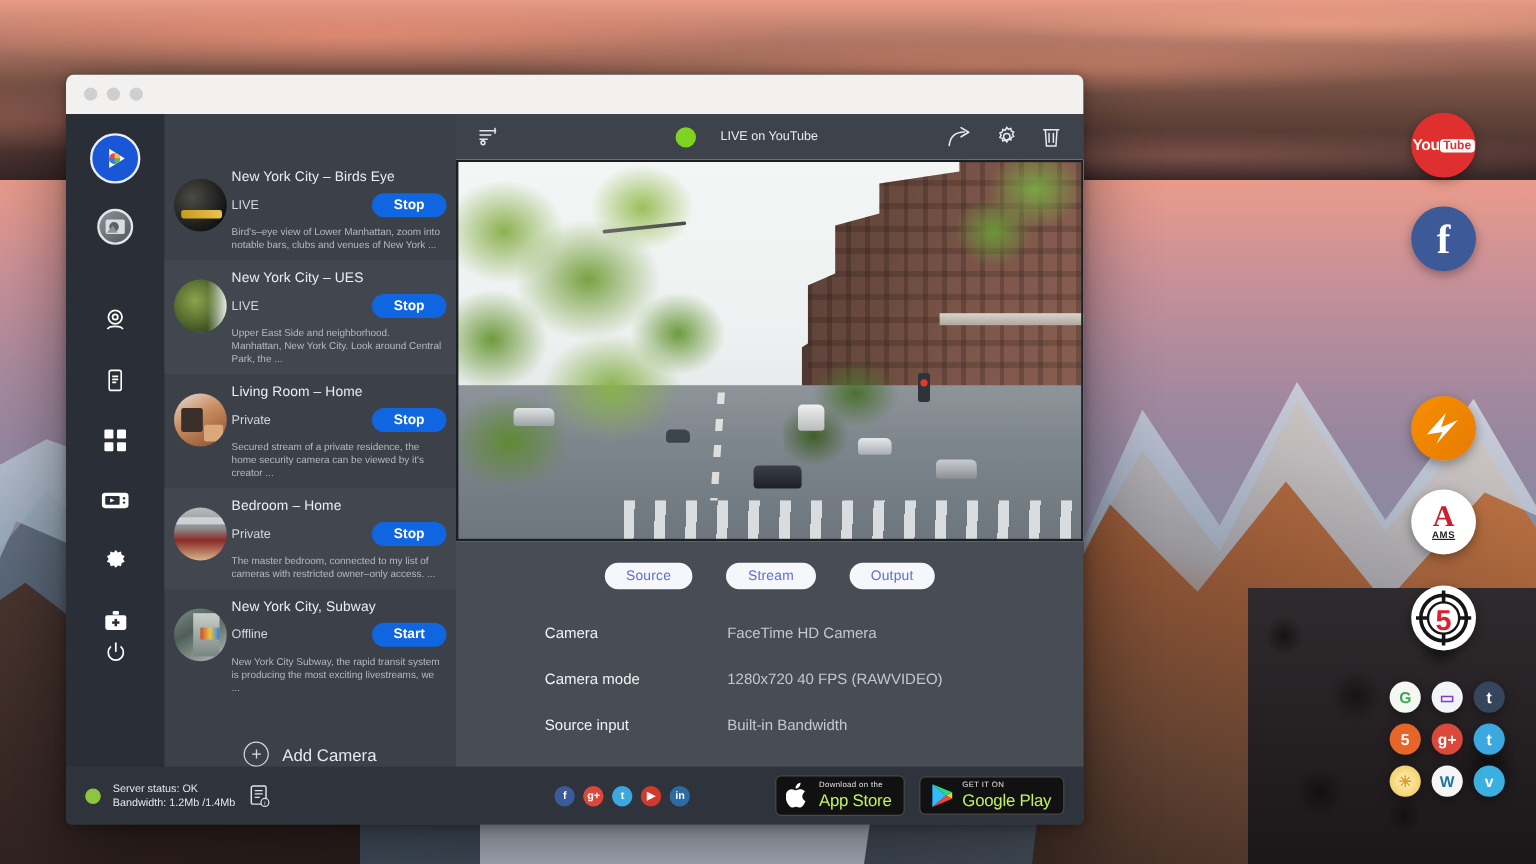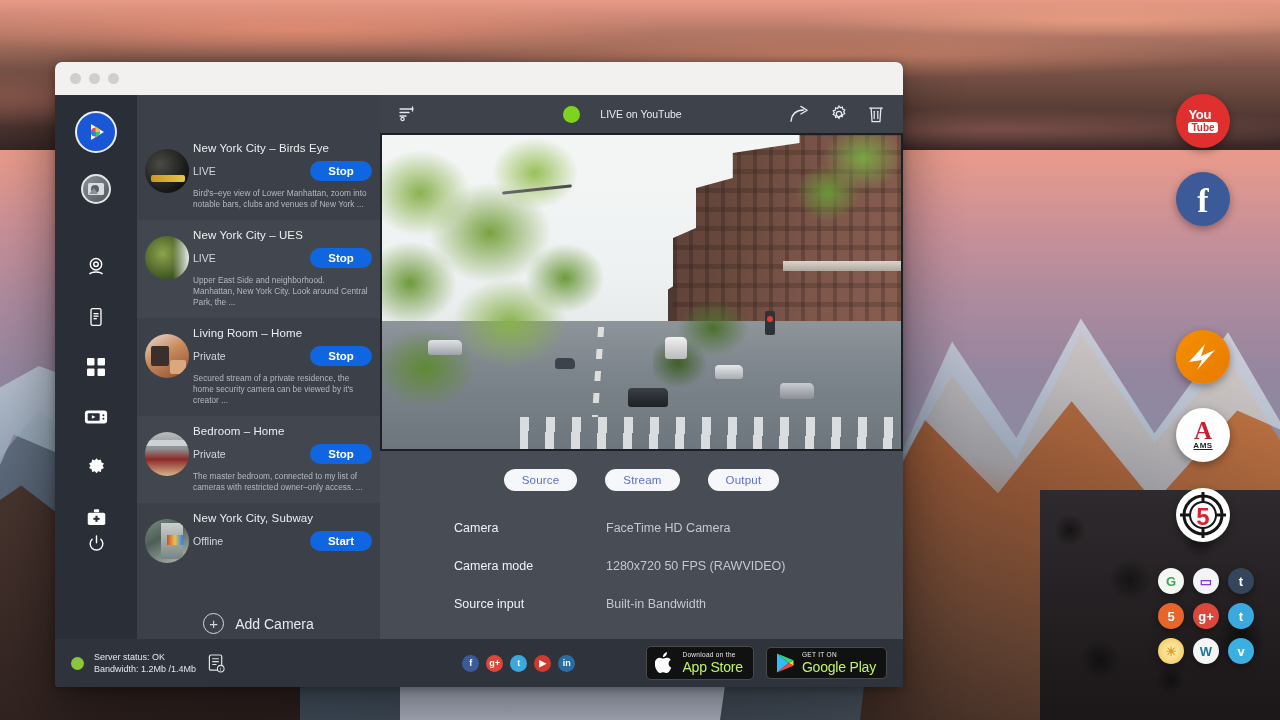--- a/index.html
+++ b/index.html
@@ -307,21 +307,21 @@
   <div class="mtn" id="mtn-left-far"></div>
   <div class="mtn" id="mtn-left-snow"></div>
   <div class="mtn" id="mtn-right-mid"></div>
   <div class="mtn" id="mtn-right-big"></div>
   <div class="mtn" id="mtn-right-snow"></div>
   <div class="mtn" id="mtn-left-dark"></div>
   <div id="rock-texture"></div>
   <div id="mtn-bottom-dark"></div>
 
   <div class="dock-icon dock-big" id="ico-youtube">
-    <div style="display:flex;flex-direction:column;align-items:flex-start;">
+    <div style="display:flex;flex-direction:row;align-items:center;">
       <span class="yt-you">You</span>
       <span class="yt-tube">Tube</span>
     </div>
   </div>
   <div class="dock-icon dock-big" id="ico-facebook">
     <span>f</span>
   </div>
   <div class="dock-icon dock-big" id="ico-wowza">
     <svg width="40" height="40" viewBox="0 0 40 40">
       <path d="M6 25 L22 7 L18 19 L32 13 L14 33 L19 23 Z" fill="#fff"></path>
@@ -525,20 +525,21 @@
         <div class="cam-card">
           <div class="cam-thumb" style="background:linear-gradient(150deg,#7e8d86 0%,#4e5f58 40%,#b9c0bb 100%);">
             <div style="position:absolute;left:16px;top:4px;width:22px;height:36px;background:linear-gradient(180deg,#c9cfcc,#7a8581);"></div>
             <div style="position:absolute;left:22px;top:16px;width:16px;height:10px;background:linear-gradient(90deg,#d14b2e,#e8c34a,#2f7fe8);"></div>
           </div>
           <div class="cam-title">New York City, Subway</div>
           <div class="cam-row">
             <span class="cam-state">Offline</span>
             <button class="cam-btn">Start</button>
           </div>
+          <div class="cam-desc">New York City Subway, the rapid transit system is producing the most exciting livestreams, we ...</div>
         </div>
 
         <div id="add-camera">
           <span class="plus-circle">+</span>
           <span class="ac-label">Add Camera</span>
         </div>
       </div>
 
       <div id="main">
 
@@ -613,21 +614,21 @@
           <button class="tab-pill">Output</button>
         </div>
 
         <div id="details">
           <div class="detail-row">
             <span class="detail-label">Camera</span>
             <span class="detail-value">FaceTime HD Camera</span>
           </div>
           <div class="detail-row">
             <span class="detail-label">Camera mode</span>
-            <span class="detail-value">1280x720 50 FPS (RAWVIDEO)</span>
+            <span class="detail-value">1280x720 40 FPS (RAWVIDEO)</span>
           </div>
           <div class="detail-row">
             <span class="detail-label">Source input</span>
             <span class="detail-value">Built-in Bandwidth</span>
           </div>
         </div>
       </div>
     </div>
 
     <div id="statusbar">

